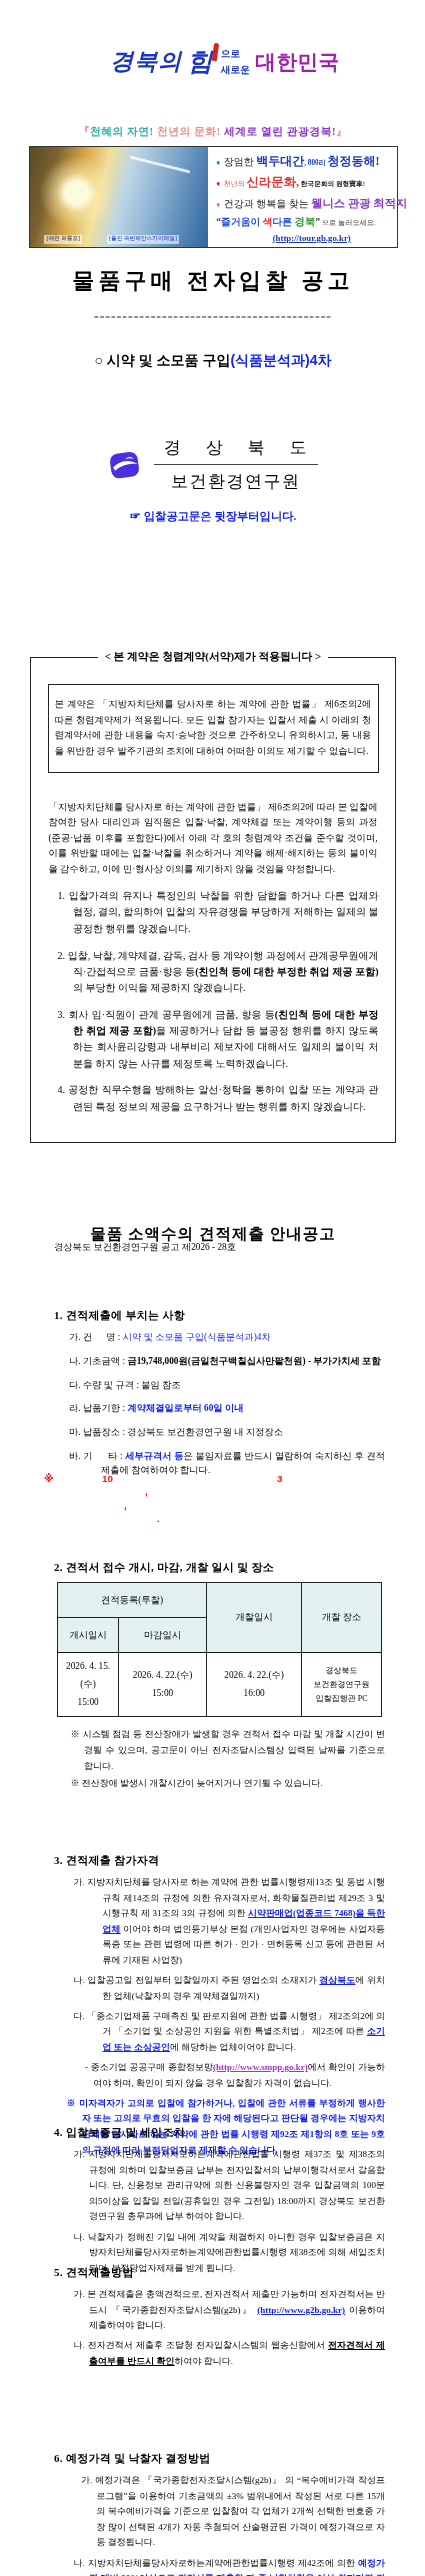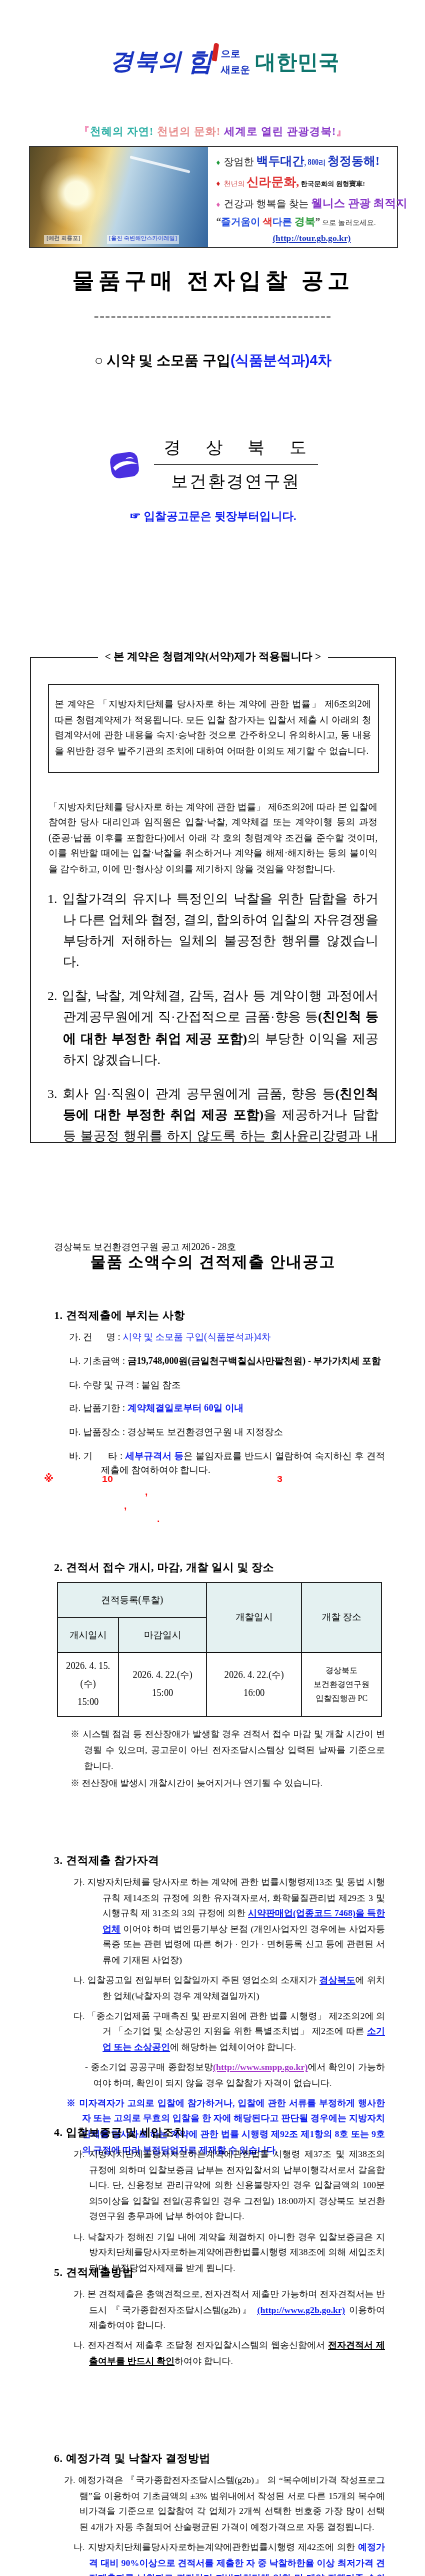--- a/index.html
+++ b/index.html
@@ -6,21 +6,21 @@
   body { width:426px; font-family:"Liberation Serif","DejaVu Serif",serif; color:#000; }
   .sheet { position:relative; width:426px; height:3611px; background:#fff; overflow:hidden; }
 
   
   .gb-logo { position:absolute; top:45px; left:12px; width:426px; display:flex; justify-content:center; align-items:center; gap:5.2px; }
   .gb-cal { font-size:23px; font-weight:bold; font-style:italic; color:#1a35c0; letter-spacing:1px; }
   .gb-him { font-size:25px; font-weight:bold; font-style:italic; color:#1a35c0; position:relative; margin-right:3.1px; }
   .gb-stroke { position:absolute; right:-5.2px; top:-2.1px; width:4.6px; height:17.5px; background:#d42222; border-radius:2.1px 2.1px 1px 1px; transform:rotate(8deg); }
   .gb-mid { display:flex; flex-direction:column; justify-content:space-between; height:30px; padding-top:1px; }
   .gb-mid span { font-size:9.8px; font-weight:bold; color:#1a35c0; line-height:1.4; }
-  .gb-korea { font-size:20.6px; font-weight:bold; color:#0f766e; letter-spacing:0.5px; }
+  .gb-korea { font-size:20.6px; font-weight:bold; color:#a21caf; letter-spacing:0.5px; }
 
   
   .slogan { position:absolute; top:125px; left:0; width:426px; text-align:center; font-size:10.8px; font-weight:bold; letter-spacing:0.5px; }
   .slo-br { color:#f080b0; }
   .slo-1 { color:#2fb0a6; }
   .slo-2 { color:#e89090;margin-top:24px; }
   .slo-3 { color:#8838c8; }
 
   
   .banner { position:absolute; top:146px; left:29px; width:367px; height:100px; border:1px solid #333; background:#fff; display:flex; }
@@ -63,26 +63,26 @@
   .orgtext { display:flex; flex-direction:column; align-items:center; }
   .org-top { font-size:17px; letter-spacing:10.3px; padding:0 1px 5.2px 10.3px; border-bottom:1px solid #444; }
   .org-bot { font-size:17px; letter-spacing:1.5px; padding-top:5.2px; }
   .flipnote { position:absolute; top:509px; left:0; width:426px; text-align:center; font-size:11.3px; font-weight:bold; color:#1322ee; }
 
   
   .intfs { position:absolute; top:650px; left:30px; width:366px; height:493px; border:1.3px solid #222; margin:0; padding:0 16.5px; box-sizing:border-box; overflow:hidden; }
   .intfs legend { margin:0 auto; padding:0 7.2px; font-size:10.8px; font-weight:bold; text-align:center; white-space:nowrap; }
   .intbox { border:1px solid #222; margin-top:20px; padding:12.4px 6.2px; font-size:9.3px; line-height:1.67; text-align:justify; }
   .pledge { margin-top:27px; font-size:9.3px; line-height:1.67; text-align:justify; padding:0 1px; }
-  .int-item { margin-top:10.8px; font-size:13px; line-height:1.62; text-align:justify; padding-left:15.5px; text-indent:-15.5px; }
+  .int-item { margin-top:10.8px; font-size:10px; line-height:1.62; text-align:justify; padding-left:15.5px; text-indent:-15.5px;margin-left:10px; }
 
   
   .absblk { position:absolute; left:54px; width:331px; }
   .gonggo-no { position:absolute; top:1241px; left:54px; font-size:9.3px; }
-  .n-title { position:absolute; top:1252px; left:0; width:426px; text-align:center; font-size:15.5px; font-weight:bold; letter-spacing:1px; }
+  .n-title { position:absolute; top:1224px; left:0; width:426px; text-align:center; font-size:15.5px; font-weight:bold; letter-spacing:1px; }
   .sec-h { font-size:11px; font-weight:bold; margin:0 0 7.2px 0; letter-spacing:0.3px; }
   .p { font-size:9px; line-height:1.73; text-align:justify; margin:0; }
   .hang { padding-left:29px; text-indent:-29px; }
   .mt { margin-top:4.6px; }
   .pre { white-space:pre-wrap; }
   .blue { color:#1322ee; }
   .bluebold { color:#1322ee; font-weight:bold; }
   .bluelink { color:#1322ee; font-weight:bold; text-decoration:underline; }
   .purplelink { color:#a335c9; font-weight:bold; text-decoration:underline; }
   .boldu { font-weight:bold; text-decoration:underline; }
@@ -262,18 +262,18 @@
   </div>
 
   <div class="absblk" style="top:2265px;">
     <h2 class="sec-h">5. 견적제출방법</h2>
     <p class="p" style="margin-left:19.6px; padding-left:15.5px; text-indent:-15.5px;"><span>가. 본 견적제출은 총액견적으로, 전자견적서 제출만 가능하며 전자견적서는 반드시 『국가종합전자조달시스템(g2b)』 </span><a href="#" class="bluelink">(http://www.g2b.go.kr)</a><span> 이용하여 제출하여야 합니다.</span></p>
     <p class="p mt" style="margin-left:19.6px; padding-left:15.5px; text-indent:-15.5px;"><span>나. 전자견적서 제출후 조달청 전자입찰시스템의 웹송신함에서 </span><span class="boldu">전자견적서 제출여부를 반드시 확인</span><span>하여야 합니다.</span></p>
   </div>
 
   <div class="absblk" style="top:2451px;">
     <h2 class="sec-h">6. 예정가격 및 낙찰자 결정방법</h2>
-    <p class="p" style="margin-left:10px; padding-left:15.5px; text-indent:-15.5px;">가. 예정가격은 『국가종합전자조달시스템(g2b)』 의 “복수예비가격 작성프로그램”을 이용하여 기초금액의 ±3% 범위내에서 작성된 서로 다른 15개의 복수예비가격을 기준으로 입찰참여 각 업체가 2개씩 선택한 번호중 가장 많이 선택된 4개가 자동 추첨되어 산술평균된 가격이 예정가격으로 자동 결정됩니다.</p>
+    <p class="p" style="margin-left:27px; padding-left:15.5px; text-indent:-15.5px;">가. 예정가격은 『국가종합전자조달시스템(g2b)』 의 “복수예비가격 작성프로그램”을 이용하여 기초금액의 ±3% 범위내에서 작성된 서로 다른 15개의 복수예비가격을 기준으로 입찰참여 각 업체가 2개씩 선택한 번호중 가장 많이 선택된 4개가 자동 추첨되어 산술평균된 가격이 예정가격으로 자동 결정됩니다.</p>
     <p class="p mt" style="margin-left:19.6px; padding-left:15.5px; text-indent:-15.5px;"><span>나. 지방자치단체를당사자로하는계약에관한법률시행령 제42조에 의한 </span><span class="bluebold">예정가격 대비 90%이상으로 견적서를 제출한 자 중 낙찰하한율 이상 최저가격 견적제출자를 낙찰자로 결정하며 지방자치단체 입찰 및 계약 집행기준 수의계약운영요령을 적용합니다.</span></p>
   </div>
 
 </div>
 
 
 </body></html>

